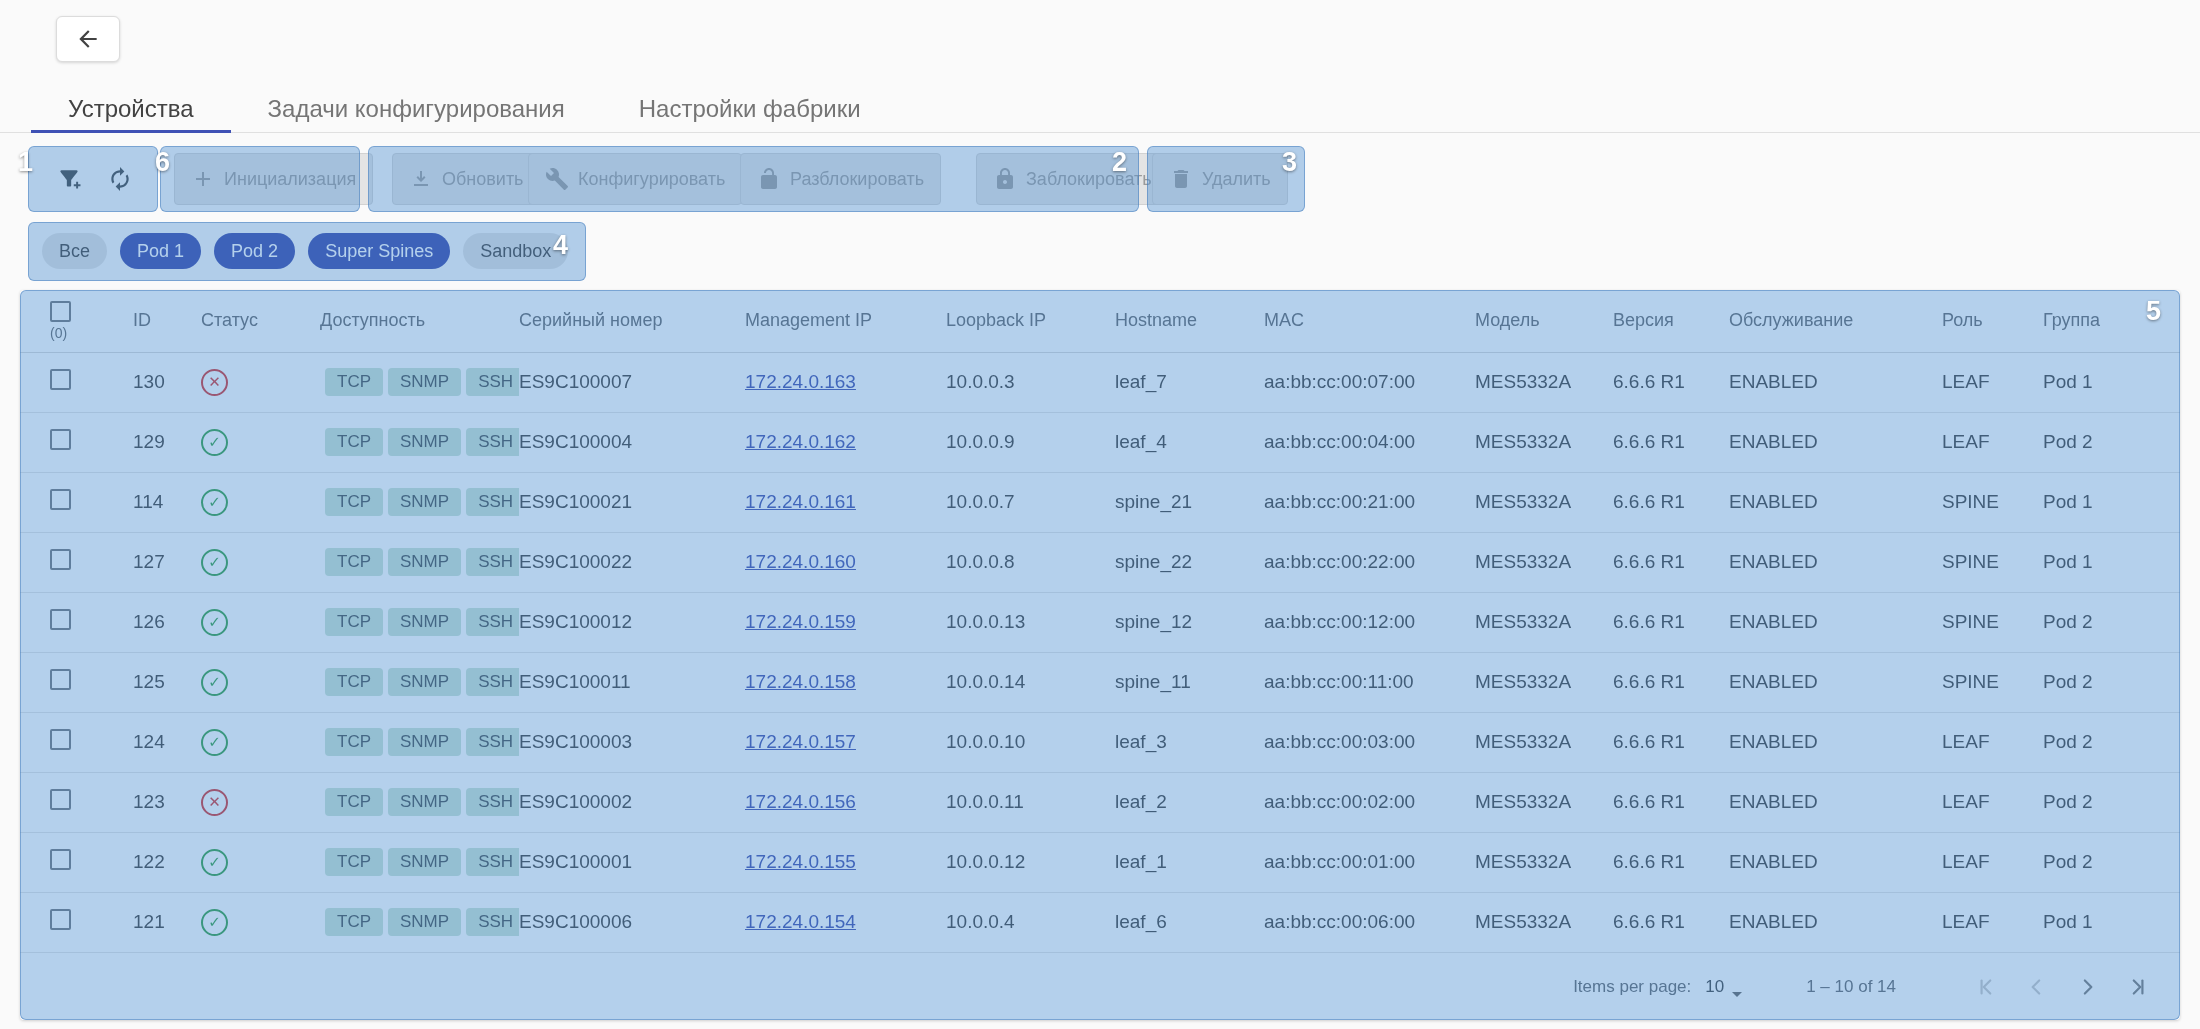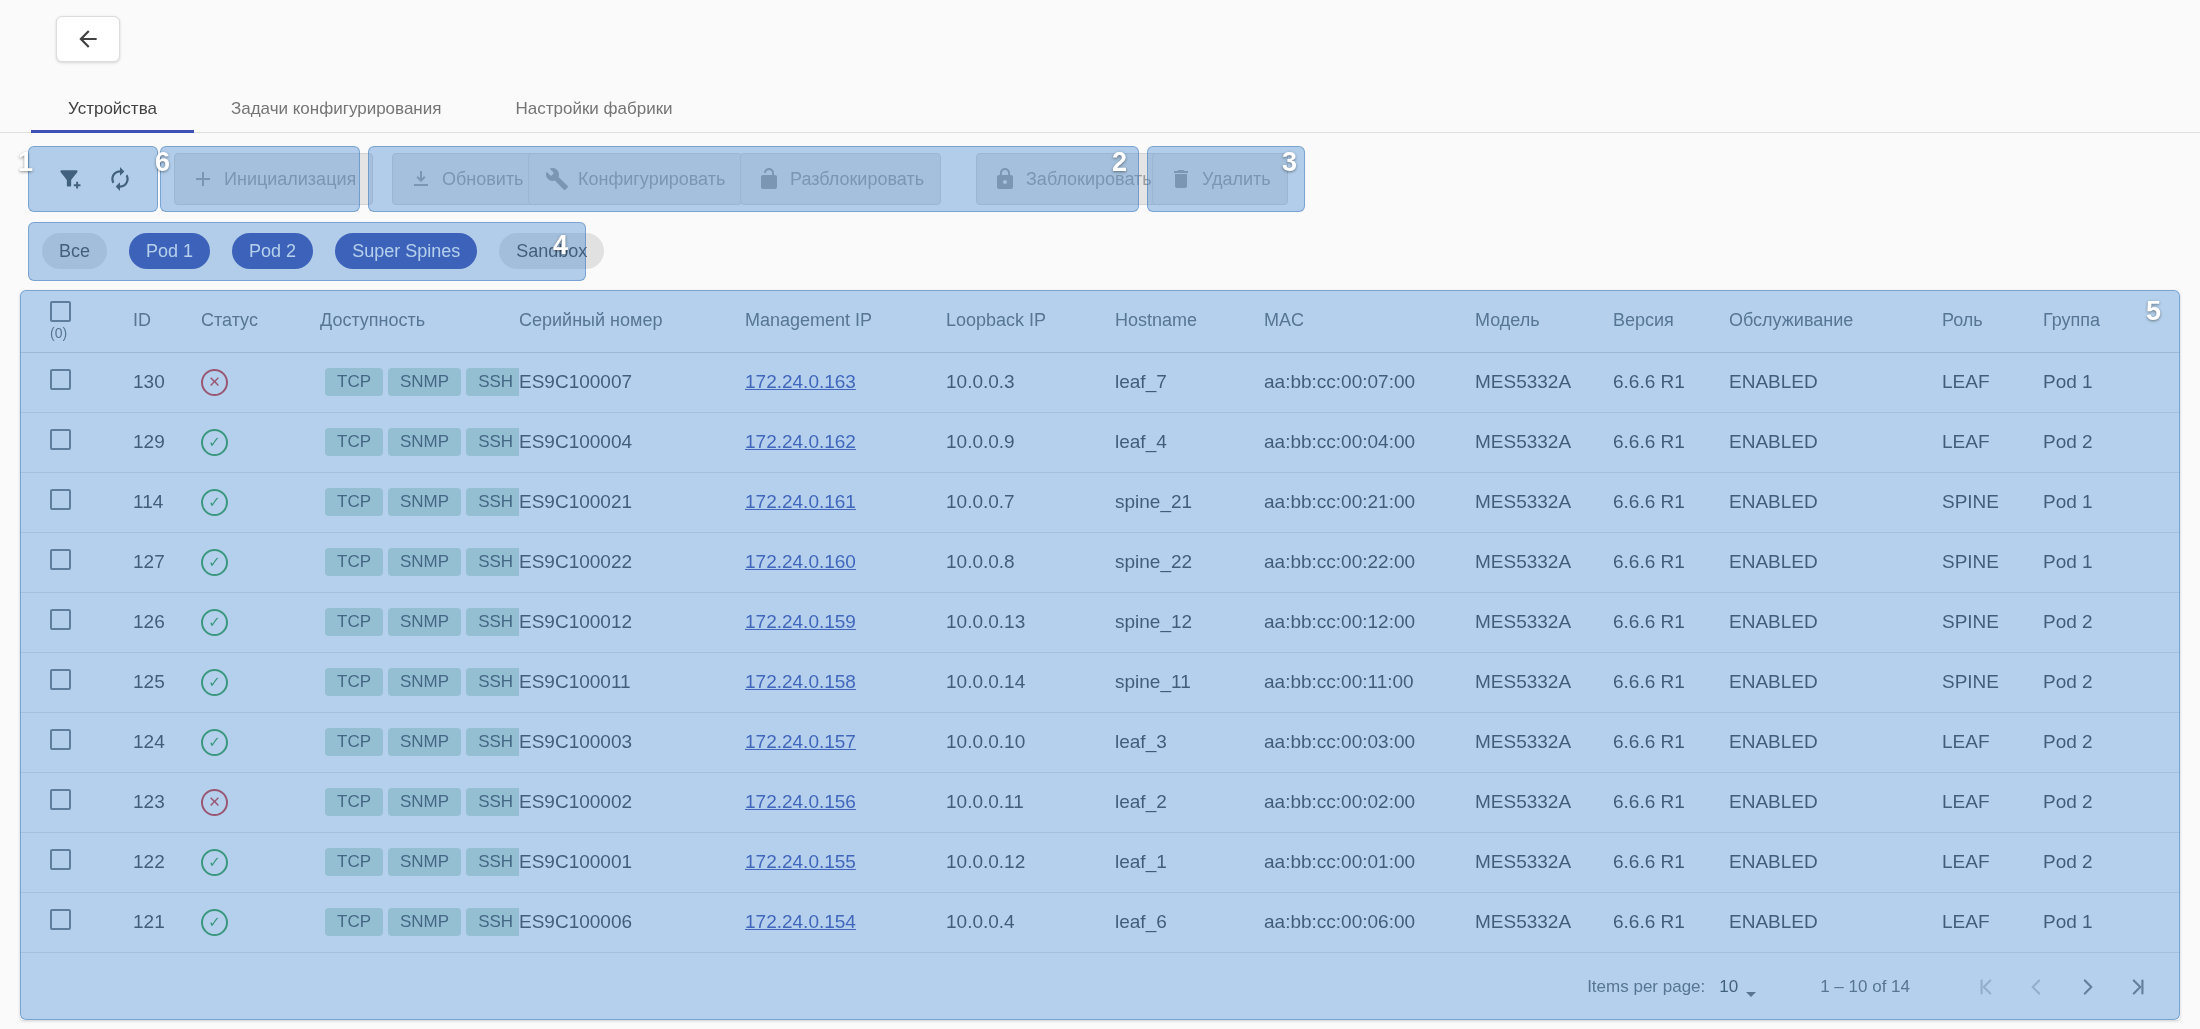--- a/index.html
+++ b/index.html
@@ -11,35 +11,35 @@
   .topbar { position:absolute; left:0; top:0; width:2200px; height:84px; background:#fafafa; }
   .back-btn { position:absolute; left:56px; top:16px; width:64px; height:46px;
     background:#ffffff; border:1px solid #dcdcdc; border-radius:6px;
     box-shadow:0 1px 3px rgba(0,0,0,.15); display:flex; align-items:center; justify-content:center;
     color:#424242; cursor:pointer; }
 
   
   .tabbar { position:absolute; left:0; top:84px; width:2200px; height:49px;
     border-bottom:1px solid #e0e0e0; display:flex; padding-left:31px; background:#fafafa; }
   .tab { position:relative; height:49px; padding:0 37px; display:flex; align-items:center;
-    font-size:17px; color:#757575; cursor:pointer; }
+    font-size:24px; color:#757575; cursor:pointer; }
   .tab.active { color:#424242; }
   .tab.active::after { content:""; position:absolute; left:0; right:0; bottom:0; height:3px; background:var(--accent); }
 
   
   .toolbar { position:absolute; left:0; top:147px; width:2200px; height:64px; }
   .icon-btn { position:absolute; top:8px; width:48px; height:48px; background:none; border:none;
     display:flex; align-items:center; justify-content:center; color:#3c4043; cursor:pointer; }
   .tb-btn { position:absolute; top:6px; height:52px; display:inline-flex; align-items:center; gap:9px;
     padding:0 16px; background:#e4e4e4; border:1px solid #d2d2d2; border-radius:4px;
     color:#9b9b9b; font-size:18px; white-space:nowrap; }
   .tb-btn svg { flex:0 0 auto; }
 
   
-  .chipsrow { position:absolute; left:42px; top:233px; display:flex; gap:22px; }
+  .chipsrow { position:absolute; left:42px; top:233px; display:flex; gap:13px; }
   .chip { height:36px; border-radius:18px; background:#e1e1e1; color:#3c3c3c; font-size:18px;
     display:inline-flex; align-items:center; padding:0 17px; cursor:pointer; white-space:nowrap; }
   .chip.selected { background:var(--chip-selected); color:#ffffff; }
 
   
   .table-card { position:absolute; left:20px; top:290px; width:2160px; height:730px;
     background:#ffffff; border-radius:4px; box-shadow:0 1px 3px rgba(0,0,0,.18); overflow:hidden; }
   table { border-collapse:collapse; width:100%; table-layout:fixed; }
   th, td { text-align:left; padding:0 8px 0 0; overflow:hidden; white-space:nowrap; vertical-align:middle; }
   thead tr { height:62px; }
@@ -58,21 +58,21 @@
   .tag { display:inline-block; background:var(--tag-bg); color:#3f4b4f; font-size:17px;
     padding:4px 12px; border-radius:4px; margin-right:5px; }
   .ip-link { color:var(--link); text-decoration:underline; font-weight:500; cursor:pointer; }
 
   
   .paginator { height:68px; display:flex; align-items:center; justify-content:flex-end;
     padding-right:30px; color:#5f6368; font-size:17px; }
   .pp-select { display:inline-flex; align-items:flex-end; margin:0 64px 0 14px; color:#3c4043; cursor:pointer; }
   .caret { width:0; height:0; border-left:5px solid transparent; border-right:5px solid transparent;
     border-top:5px solid #616161; display:inline-block; margin-left:8px; }
-  .pp-range { margin-right:40px; }
+  .pp-range { margin-right:54px; }
   .pg-btn { width:26px; height:26px; margin-left:24px; color:#757575; cursor:pointer; }
   .pg-btn.disabled { color:#c6c6c6; }
   .pg-btn svg { stroke:currentColor; fill:none; stroke-width:2; stroke-linecap:round; stroke-linejoin:round; }
 
   
   .ov { position:absolute; background:var(--overlay); border:1px solid var(--overlay-border);
     border-radius:6px; z-index:20; pointer-events:none; }
   .mark { position:absolute; color:#ffffff; font-size:27px; font-weight:700; line-height:30px;
     text-shadow:0 1px 3px rgba(0,0,0,.45); z-index:30; pointer-events:none; }
 </style>

